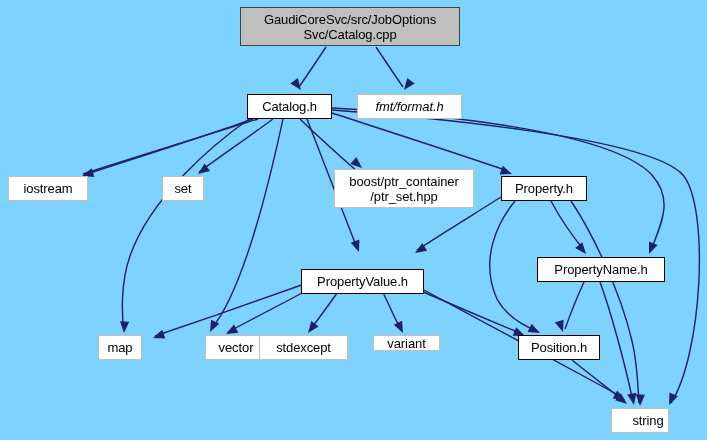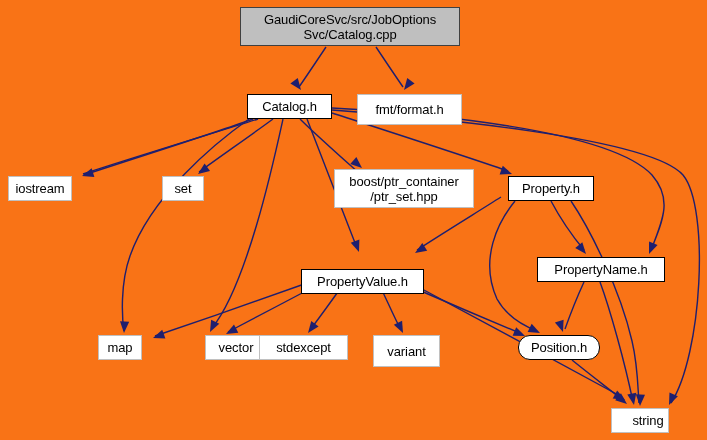--- a/index.html
+++ b/index.html
@@ -4,21 +4,21 @@
 <style>
   html, body {
     margin: 0;
     padding: 0;
     background: #ffffff;
   }
   #graph-root {
     position: relative;
     width: 707px;
     height: 440px;
-    background: #f97316;
+    background: #7dd3fc;
     overflow: hidden;
     font-family: "Liberation Sans", sans-serif;
   }
   #graph-svg {
     position: absolute;
     left: 0;
     top: 0;
     width: 707px;
     height: 440px;
   }
@@ -110,28 +110,28 @@
         <polygon points="0,0 -4.6,-11.5 4.6,-11.5" class="edge-head" transform="translate(403,333) rotate(-26)"></polygon>
         <polygon points="0,0 -4.6,-11.5 4.6,-11.5" class="edge-head" transform="translate(525,336) rotate(-67)"></polygon>
         <polygon points="0,0 -4.6,-11.5 4.6,-11.5" class="edge-head" transform="translate(625,400) rotate(-61)"></polygon>
         <polygon points="0,0 -4.6,-11.5 4.6,-11.5" class="edge-head" transform="translate(627,404) rotate(-51)"></polygon>
       </g>
   </svg>
   <div id="nodes-layer">
       <div class="node-box root" style="left: 240px; top: 7px; width: 220px; height: 39px;"><span>GaudiCoreSvc/src/JobOptions
 Svc/Catalog.cpp</span></div>
       <div class="node-box emph" style="left: 247px; top: 94px; width: 85px; height: 25px; align-items: center;"><span>Catalog.h</span></div>
-      <div class="node-box" style="left: 357px; top: 94px; width: 105px; height: 31px;"><span>fmt/format.h</span></div>
-      <div class="node-box" style="left: 8px; top: 176px; width: 64px; height: 25px;"><span>iostream</span></div>
+      <div class="node-box" style="left: 357px; top: 94px; width: 105px; height: 25px; font-style: italic;"><span>fmt/format.h</span></div>
+      <div class="node-box" style="left: 8px; top: 176px; width: 80px; height: 25px;"><span>iostream</span></div>
       <div class="node-box" style="left: 162px; top: 176px; width: 42px; height: 25px; text-align: center;"><span>set</span></div>
       <div class="node-box" style="left: 334px; top: 169px; width: 140px; height: 39px;"><span>boost/ptr_container
 /ptr_set.hpp</span></div>
-      <div class="node-box emph" style="left: 501px; top: 176px; width: 86px; height: 25px; margin-left: 7px;"><span>Property.h</span></div>
+      <div class="node-box emph" style="left: 501px; top: 176px; width: 86px; height: 25px;"><span>Property.h</span></div>
       <div class="node-box emph" style="left: 301px; top: 257px; width: 123px; height: 25px; margin-top: 12px;"><span>PropertyValue.h</span></div>
       <div class="node-box emph" style="left: 537px; top: 257px; width: 128px; height: 25px;"><span>PropertyName.h</span></div>
       <div class="node-box" style="left: 98px; top: 335px; width: 44px; height: 25px;"><span>map</span></div>
       <div class="node-box" style="left: 173px; top: 335px; width: 62px; height: 25px; margin-left: 32px;"><span>vector</span></div>
       <div class="node-box" style="left: 259px; top: 335px; width: 89px; height: 25px;"><span>stdexcept</span></div>
-      <div class="node-box" style="left: 373px; top: 335px; width: 67px; height: 32px;"><span>variant</span></div>
-      <div class="node-box emph" style="left: 518px; top: 335px; width: 82px; height: 25px; border-radius: 12px;"><span>Position.h</span></div>
+      <div class="node-box" style="left: 373px; top: 335px; width: 67px; height: 16px;"><span>variant</span></div>
+      <div class="node-box emph" style="left: 518px; top: 335px; width: 82px; height: 25px;"><span>Position.h</span></div>
       <div class="node-box" style="left: 611px; top: 408px; width: 58px; height: 25px; padding-left: 16px;"><span>string</span></div>
     </div>
 </div>
 
 </body></html>

